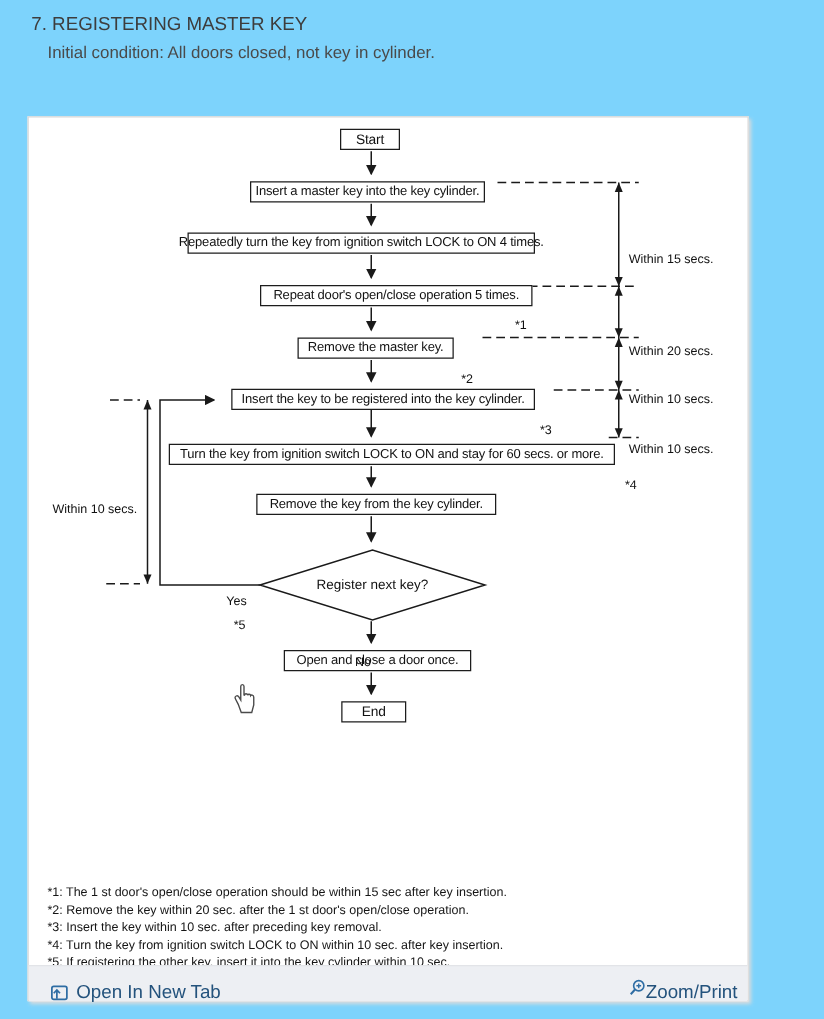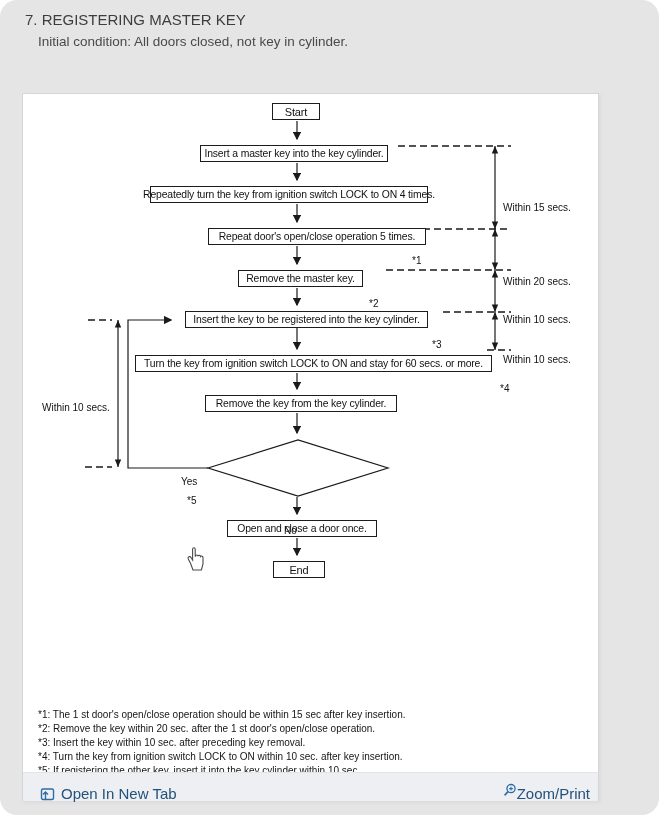--- a/index.html
+++ b/index.html
@@ -1,17 +1,17 @@
 <!DOCTYPE html>
 <html><head>
 <meta charset="utf-8">
 <style>
   html,body{margin:0;padding:0;background:#ffffff;}
-  .stage{position:relative;width:659px;height:815px;background:#e5e5e5;
-         font-family:"Liberation Sans",sans-serif;overflow:hidden;border-radius:17px;}
+  .stage{position:relative;width:659px;height:815px;background:#7dd3fc;
+         font-family:"Liberation Sans",sans-serif;overflow:hidden;}
   .page-title{position:absolute;left:25px;top:11px;font-size:15px;color:#3d3d3d;}
   .page-subtitle{position:absolute;left:38px;top:34px;font-size:13.5px;color:#4a4a4a;}
 
   .panel{position:absolute;left:22px;top:93px;width:577px;height:708px;background:#fff;
          border:1px solid #d6d6d6;box-shadow:2px 2px 3px #dcdcdc;box-sizing:border-box;}
 
   .overlay{position:absolute;left:0;top:0;width:659px;height:815px;pointer-events:none;}
 
   .node{position:absolute;box-sizing:border-box;border:1px solid #1c1c1c;background:#fff;
         display:flex;align-items:center;justify-content:center;white-space:nowrap;
@@ -94,20 +94,21 @@
   <div class="node" style="left:200px;top:145px;width:188px;">Insert a master key into the key cylinder.</div>
   <div class="node" style="left:150px;top:186px;width:278px;">Repeatedly turn the key from ignition switch LOCK to ON 4 times.</div>
   <div class="node" style="left:208px;top:228px;width:218px;">Repeat door's open/close operation 5 times.</div>
   <div class="node" style="left:238px;top:270px;width:125px;">Remove the master key.</div>
   <div class="node" style="left:185px;top:311px;width:243px;">Insert the key to be registered into the key cylinder.</div>
   <div class="node" style="left:135px;top:355px;width:357px;">Turn the key from ignition switch LOCK to ON and stay for 60 secs. or more.</div>
   <div class="node" style="left:227px;top:520px;width:150px;">Open and close a door once.</div>
   <div class="node" style="left:205px;top:395px;width:192px;">Remove the key from the key cylinder.</div>
   <div class="node" style="left:273px;top:561px;width:52px;font-size:11px;">End</div>
 
+  <div class="diamond-label">Register next key?</div>
 
   <div class="plain" style="left:412px;top:230px;">*1</div>
   <div class="plain" style="left:369px;top:273px;">*2</div>
   <div class="plain" style="left:432px;top:314px;">*3</div>
   <div class="plain" style="left:500px;top:358px;">*4</div>
 
   <div class="plain" style="left:181px;top:451px;">Yes</div>
   <div class="plain" style="left:187px;top:470px;">*5</div>
   <div class="plain" style="left:264px;top:500px;padding-left:20px;">No</div>
 

